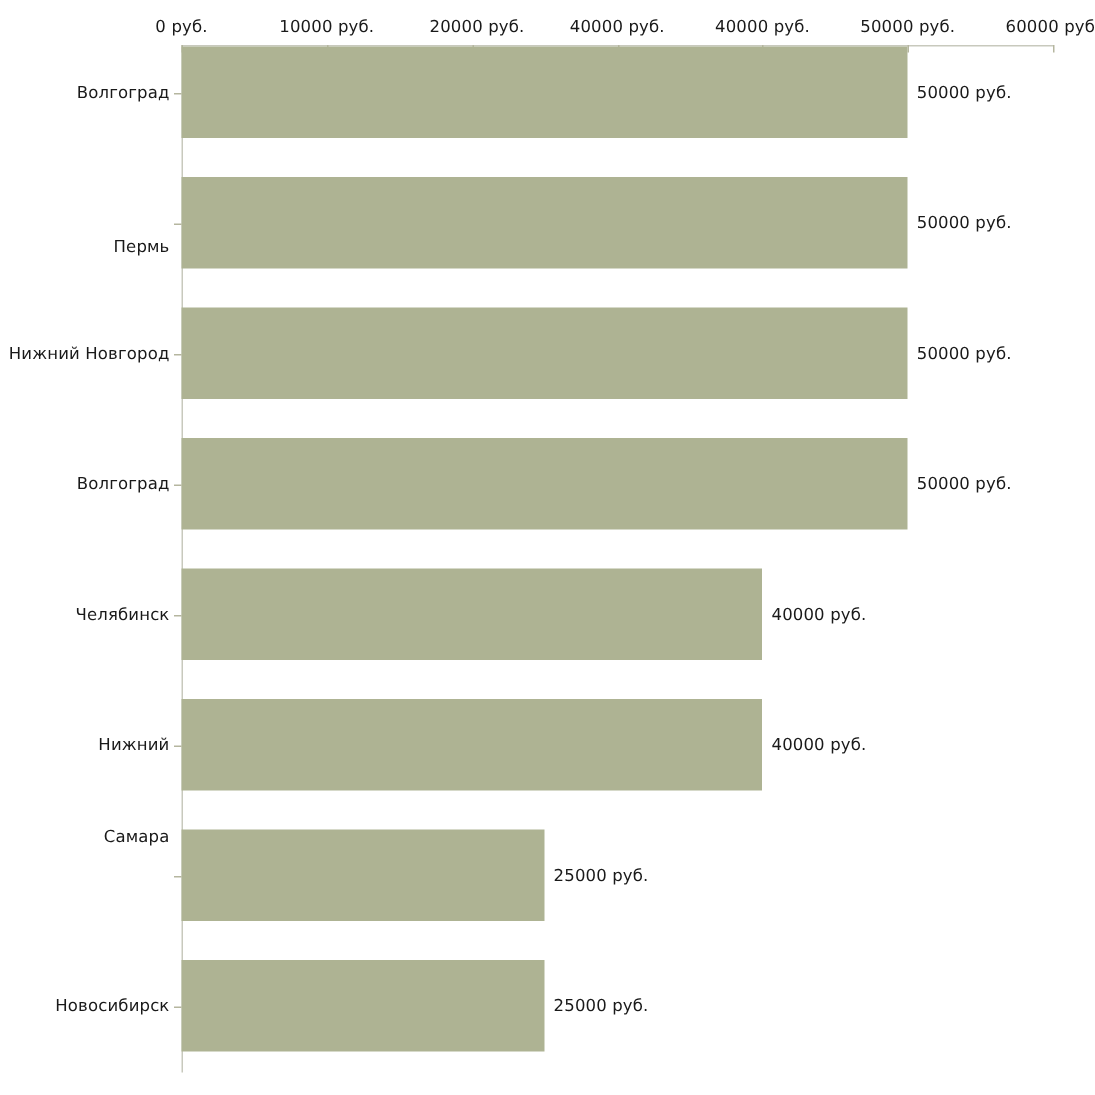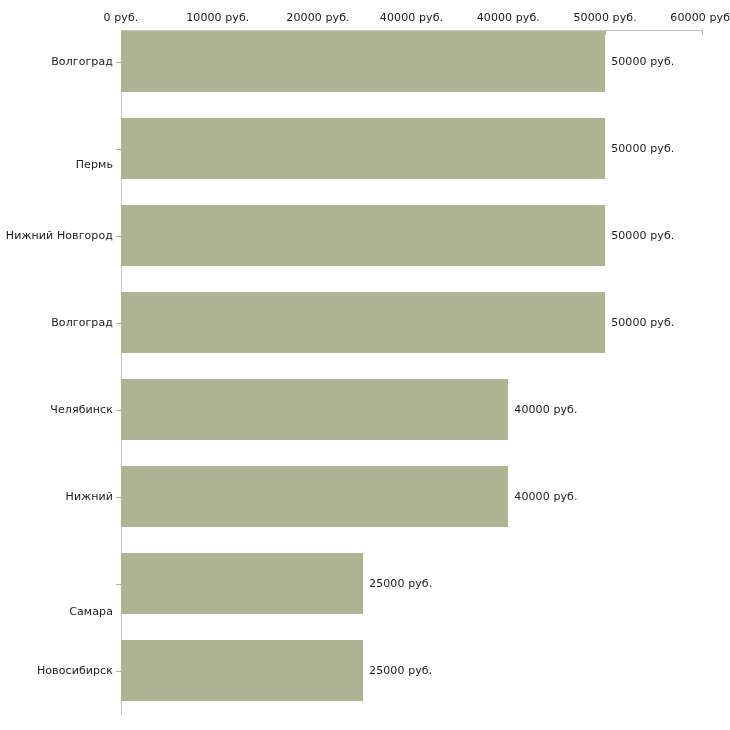--- a/index.html
+++ b/index.html
@@ -127,21 +127,21 @@
         <div class="y-tick-label" style="right: 617px; top: 158px;">Пермь</div>
         <div class="y-tick" style="top: 236px;"></div>
         <div class="y-tick-label" style="right: 617px; top: 228.5px; margin-left: 47px;">Нижний Новгород</div>
         <div class="y-tick" style="top: 323px;"></div>
         <div class="y-tick-label" style="right: 617px; top: 315.5px;">Волгоград</div>
         <div class="y-tick" style="top: 410px;"></div>
         <div class="y-tick-label" style="right: 617px; top: 402.5px;">Челябинск</div>
         <div class="y-tick" style="top: 497px;"></div>
         <div class="y-tick-label" style="right: 617px; top: 489.5px;">Нижний</div>
         <div class="y-tick" style="top: 584px;"></div>
-        <div class="y-tick-label" style="right: 617px; top: 605px;">Самара</div>
+        <div class="y-tick-label" style="right: 617px; top: 551px;">Самара</div>
         <div class="y-tick" style="top: 671px;"></div>
         <div class="y-tick-label" style="right: 617px; top: 663.5px;">Новосибирск</div>
       </div>
     <div id="bars-layer">
         <div class="bar" title="Волгоград: 50000 руб." style="left: 121px; top: 31px; width: 484.167px; height: 61px; background: rgb(174, 179, 147);"></div>
         <div class="bar-value-label" style="left: 611.167px; top: 54.5px;">50000 руб.</div>
         <div class="bar" title="Пермь: 50000 руб." style="left: 121px; top: 118px; width: 484.167px; height: 61px; background: rgb(174, 179, 147);"></div>
         <div class="bar-value-label" style="left: 611.167px; top: 141.5px;">50000 руб.</div>
         <div class="bar" title="Нижний Новгород: 50000 руб." style="left: 121px; top: 205px; width: 484.167px; height: 61px; background: rgb(174, 179, 147);"></div>
         <div class="bar-value-label" style="left: 611.167px; top: 228.5px;">50000 руб.</div>

